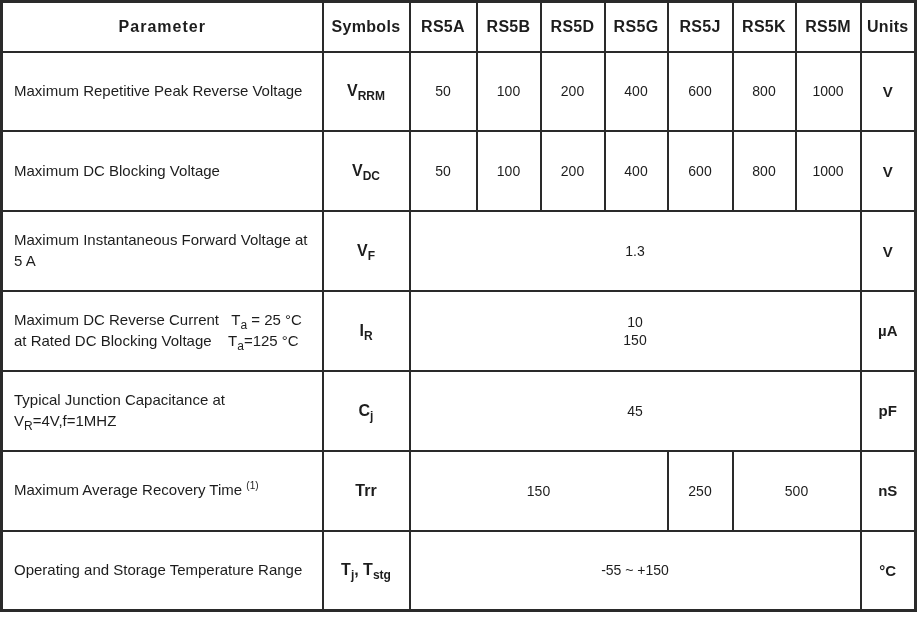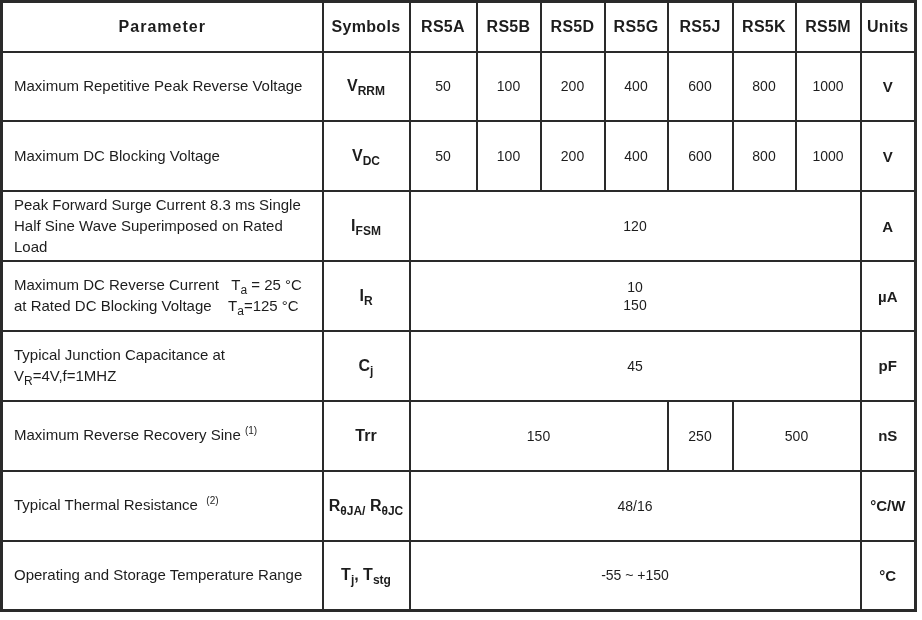--- a/index.html
+++ b/index.html
@@ -129,61 +129,52 @@
           <td class="value">100</td>
           <td class="value">200</td>
           <td class="value">400</td>
           <td class="value">600</td>
           <td class="value">800</td>
           <td class="value">1000</td>
           <td class="unit">V</td>
         </tr>
         <tr>
           <td class="param">
-            <div class="pline"><span>Peak Forward Surge Current 8.3 ms Single</span></div>
-            <div class="pline"><span>Half Sine Wave Superimposed on Rated Load</span></div>
+            <div class="pline"><span>Maximum Instantaneous Forward Voltage at 5 A</span></div>
           </td>
-          <td class="symbol"><span>I</span><sub>FSM</sub></td>
-          <td class="value" colspan="7">120</td>
-          <td class="unit">A</td>
+          <td class="symbol"><span>V</span><sub>F</sub></td>
+          <td class="value" colspan="7">1.3</td>
+          <td class="unit">V</td>
         </tr>
         <tr>
           <td class="param">
             <div class="pline"><span>Maximum DC Reverse Current   T</span><sub>a</sub><span> = 25 °C</span></div>
             <div class="pline"><span>at Rated DC Blocking Voltage    T</span><sub>a</sub><span>=125 °C</span></div>
           </td>
           <td class="symbol"><span>I</span><sub>R</sub></td>
           <td class="value" colspan="7">10<br>150</td>
           <td class="unit">µA</td>
         </tr>
         <tr>
           <td class="param">
             <div class="pline"><span>Typical Junction Capacitance at V</span><sub>R</sub><span>=4V,f=1MHZ</span></div>
           </td>
           <td class="symbol"><span>C</span><sub>j</sub></td>
           <td class="value" colspan="7">45</td>
           <td class="unit">pF</td>
         </tr>
         <tr>
           <td class="param">
-            <div class="pline"><span>Maximum Reverse Recovery Sine </span><sup>(1)</sup></div>
+            <div class="pline"><span>Maximum Average Recovery Time </span><sup>(1)</sup></div>
           </td>
           <td class="symbol"><span>Trr</span></td>
           <td class="value" colspan="4">150</td>
           <td class="value">250</td>
           <td class="value" colspan="2">500</td>
           <td class="unit">nS</td>
-        </tr>
-        <tr>
-          <td class="param">
-            <div class="pline"><span>Typical Thermal Resistance  </span><sup>(2)</sup></div>
-          </td>
-          <td class="symbol"><span>R</span><sub>θJA/</sub><span> R</span><sub>θJC</sub></td>
-          <td class="value" colspan="7">48/16</td>
-          <td class="unit">°C/W</td>
         </tr>
         <tr>
           <td class="param">
             <div class="pline"><span>Operating and Storage Temperature Range</span></div>
           </td>
           <td class="symbol"><span>T</span><sub>j</sub><span>, T</span><sub>stg</sub></td>
           <td class="value" colspan="7">-55 ~ +150</td>
           <td class="unit">°C</td>
         </tr>
       </tbody>

